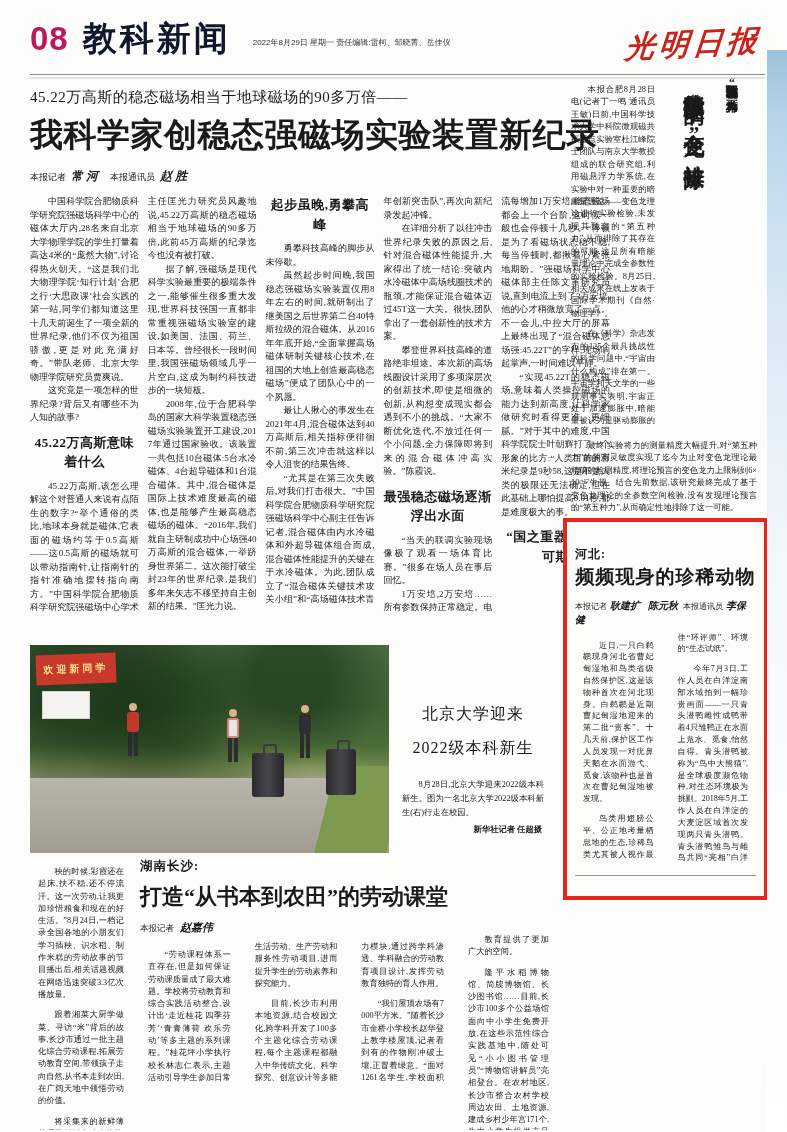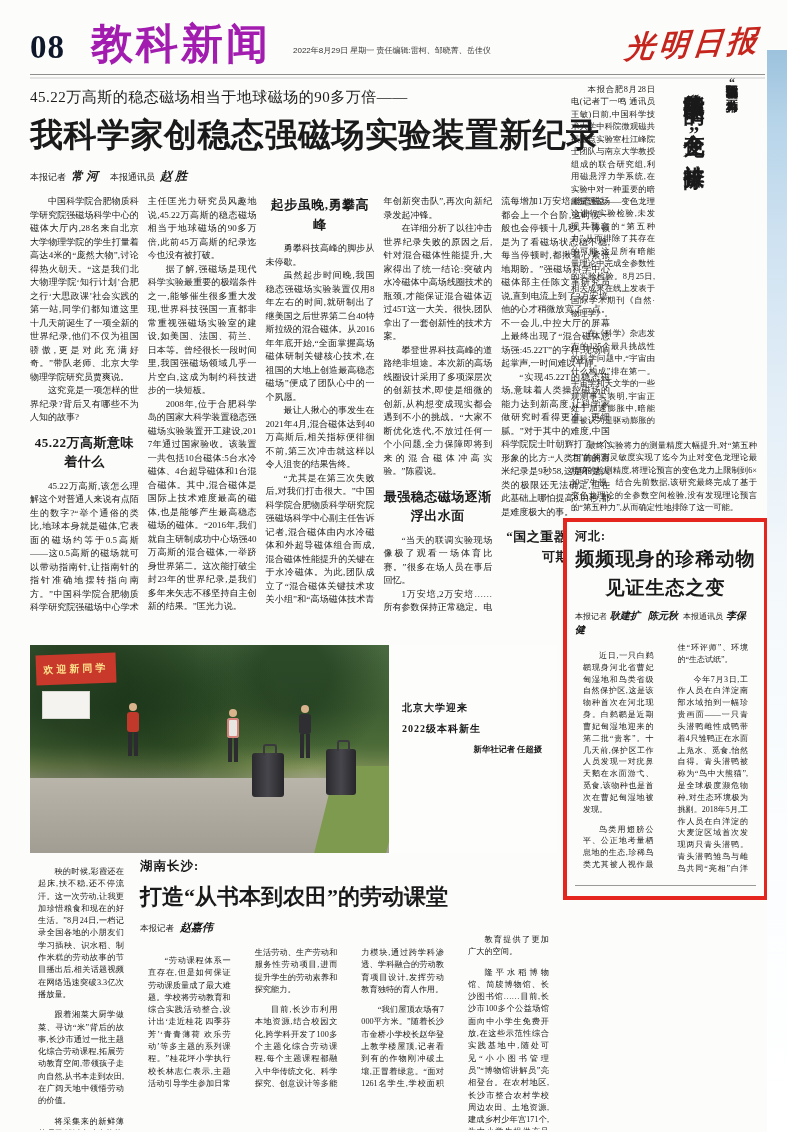--- a/index.html
+++ b/index.html
@@ -1,21 +1,21 @@
 <!DOCTYPE html>
 <html><head>
 <meta charset="utf-8">
 <style>
   html,body{margin:0;padding:0;background:#e8e8e8;}
   .page{position:relative;width:787px;height:1132px;background:#fcfcfb;margin:0 auto;
         font-family:"Liberation Serif","DejaVu Serif",serif;color:#1a1a1a;overflow:hidden;}
   
   .header{position:absolute;left:30px;top:16px;width:735px;height:52px;white-space:nowrap;}
-  .pagenum{font-family:Liberation Serif, serif;font-size:33px;font-weight:700;color:#0f172a;letter-spacing:1px;}
-  .section{font-family:"Liberation Sans","DejaVu Sans",sans-serif;font-size:42px;font-weight:900;color:#a21caf;margin-left:22px;letter-spacing:3px;}
+  .pagenum{font-family:Liberation Sans, sans-serif;font-size:33px;font-weight:700;color:#be185d;letter-spacing:1px;}
+  .section{font-family:"Liberation Sans","DejaVu Sans",sans-serif;font-size:34px;font-weight:900;color:#0f172a;margin-left:10px;letter-spacing:3px;}
   .dateline{font-family:"Liberation Sans","DejaVu Sans",sans-serif;font-size:8px;color:#333;margin-left:18px;position:relative;top:-5px;}
   .masthead{position:absolute;right:4px;top:8px;font-size:30px;font-weight:900;font-style:italic;color:#c5251d;
             letter-spacing:4px;transform:rotate(-3deg) skewX(-8deg);}
   .header-rule{position:absolute;left:30px;top:74px;width:735px;border-top:1px solid #8f8f8f;}
   .header-rule::after{content:"";display:block;margin-top:2px;border-top:2px solid #e3e3e3;}
   
   .main-article{position:absolute;left:30px;top:88px;width:580px;}
   .kicker{font-size:15px;letter-spacing:.5px;}
   .headline{font-size:33px;font-weight:900;margin:6px 0 10px;letter-spacing:.5px;white-space:nowrap;}
   .byline{font-size:9px;color:#222;}
@@ -29,21 +29,21 @@
   .de{position:absolute;left:563px;top:76px;width:202px;}
   .de-top{display:flex;height:348px;}
   .de-body{width:100px;font-size:8.3px;line-height:1.5;text-align:justify;overflow:hidden;word-break:break-all;}
   .de-headline{writing-mode:vertical-rl;text-orientation:upright;font-size:21px;font-weight:900;
                line-height:46px;letter-spacing:2px;height:348px;margin-left:8px;}
   .de-kicker{writing-mode:vertical-rl;text-orientation:upright;font-size:12px;font-weight:700;
              line-height:26px;height:235px;margin-left:2px;}
   .de-wide{margin-top:8px;font-size:8.3px;line-height:1.5;text-align:justify;height:88px;overflow:hidden;word-break:break-all;}
   
   .hebei{position:absolute;left:563px;top:518px;width:205px;height:382px;border:4px solid #e5261f;
-         box-sizing:border-box;padding:6px 8px 5px;background:#fcfcfb;}
+         box-sizing:border-box;padding:24px 8px 5px;background:#fcfcfb;}
   .hb-region{font-size:12px;font-weight:700;letter-spacing:1px;}
   .hb-headline{font-size:19px;font-weight:900;line-height:1.5;letter-spacing:1px;white-space:nowrap;text-align:center;}
   .hb-byline{margin:7px 0 5px;font-size:8px;}
   .hb-byline .name{font-size:10px;font-weight:700;font-style:italic;margin:0 5px 0 3px;}
   .hb-body{column-count:2;column-gap:8px;height:236px;overflow:hidden;font-size:8px;line-height:1.48;
            text-align:justify;word-break:break-all;}
   .hb-rule{border-top:1px solid #999;margin-top:7px;}
   
   .pku{position:absolute;left:30px;top:645px;width:527px;height:208px;overflow:hidden;
        background:linear-gradient(180deg,#4a6b42 0%,#3c5c38 30%,#50713e 48%,#87975d 58%,#aaa695 68%,#b3afa4 78%,#aca89d 100%);}
@@ -60,32 +60,32 @@
               font-family:"Liberation Sans","DejaVu Sans",sans-serif;font-size:10px;font-weight:700;display:flex;align-items:center;
               justify-content:center;letter-spacing:3px;transform:rotate(-2deg);}
   .pku-sign{position:absolute;left:12px;top:46px;width:46px;height:26px;background:#f4f3ef;border:1px solid #d8d6d0;}
   .person{position:absolute;width:14px;}
   .p-head{width:8px;height:8px;border-radius:50%;background:#d9b38c;margin:0 auto;}
   .p-torso{width:12px;height:20px;margin:1px auto 0;border-radius:3px;}
   .p-legs{width:10px;height:24px;margin:0 auto;background:linear-gradient(90deg,#2c2c30 40%,transparent 40% 60%,#2c2c30 60%);}
   .suitcase{position:absolute;border-radius:3px;background:linear-gradient(90deg,#2a2a2e,#46464c 50%,#26262a);}
   .suitcase::before{content:"";position:absolute;left:35%;top:-9px;width:30%;height:9px;border:2px solid #3a3a3e;border-bottom:none;border-radius:3px 3px 0 0;}
   .pku-panel{position:absolute;right:0;top:0;width:168px;height:100%;background:#fdfdfc;box-sizing:border-box;padding:52px 13px 0;}
-  .pku-title{text-align:left;font-size:10px;font-weight:700;line-height:2.1;letter-spacing:1px;}
+  .pku-title{text-align:center;font-size:16px;font-weight:400;line-height:2.1;letter-spacing:1px;}
   .pku-cap{margin:14px 0 0;font-size:8.3px;line-height:1.65;text-align:justify;text-indent:2em;}
   .pku-credit{margin-top:5px;font-size:8.3px;font-weight:700;text-align:right;padding-right:2px;}
   
   .cs{position:absolute;left:30px;top:858px;width:527px;height:272px;display:flex;gap:8px;}
   .cs-side{font-size:8.2px;line-height:1.5;text-align:justify;overflow:hidden;word-break:break-all;}
   .cs-left{width:102px;}
   .cs-right{width:97px;padding-top:68px;box-sizing:border-box;}
   .cs-center{width:312px;}
   .cs-region{font-size:12.5px;font-weight:700;letter-spacing:1px;}
   .cs-headline{font-size:22px;font-weight:900;margin-top:7px;white-space:nowrap;}
-  .cs-byline{margin:8px 0 12px;font-size:8.5px;}
+  .cs-byline{margin:8px 0 6px;font-size:8.5px;}
   .cs-byline .name{font-size:11px;font-weight:700;font-style:italic;margin-left:6px;}
   .cols3{column-count:3;column-gap:8px;height:150px;overflow:hidden;font-size:8.2px;line-height:1.5;
          text-align:justify;word-break:break-all;}
   
   .egret{position:absolute;left:563px;top:953px;width:200px;}
   .egret-photo{position:relative;height:132px;overflow:hidden;
       background:linear-gradient(125deg,#8fba8f 0%,#6aa078 22%,#53907b 45%,#58929b 68%,#6f9fae 85%,#7ba6b2 100%);}
   .egret-photo::before{content:"";position:absolute;left:0;top:0;width:65%;height:100%;
       background-image:radial-gradient(rgba(214,240,198,.55) 1px,transparent 1.6px);background-size:7px 5px;}
   .egret-photo::after{content:"";position:absolute;right:-20px;bottom:-30px;width:150px;height:120px;
@@ -159,21 +159,20 @@
     <div class="de-wide">
 
     <p class="para">最终,实验将力的测量精度大幅提升,对“第五种力”的探测灵敏度实现了迄今为止对变色龙理论最精确的检测精度,将理论预言的变色龙力上限制到6×10⁻¹⁷牛顿。结合先前数据,该研究最终完成了基于变色龙理论的全参数空间检验,没有发现理论预言的“第五种力”,从而确定性地排除了这一可能。</p>
         <p class="para">这项工作充分展示了精密力探测与宇宙学研究的交叉融合,有望激发科研人员对宇宙天文学、粒子物理学和原子分子物理学等多个基础科学领域的广泛兴趣。审稿人高度评价该工作:“在我看来,这是一个非常重要的成果,代表了该领域的一个重大进展。”</p>
       </div>
   </section>
 
   <section class="hebei">
     <div class="hb-region">河北:</div>
     <div class="hb-headline">频频现身的珍稀动物</div>
-    <div class="hb-headline">见证生态之变</div>
     <div class="hb-byline">
       <span class="role">本报记者</span><span class="name">耿建扩</span><span class="name">陈元秋</span><span class="role">本报通讯员</span><span class="name">李保健</span>
     </div>
     <div class="hb-body">
 
     <p class="para">近日,一只白鹈鹕现身河北省曹妃甸湿地和鸟类省级自然保护区,这是该物种首次在河北现身。白鹈鹕是近期曹妃甸湿地迎来的第二批“贵客”。十几天前,保护区工作人员发现一对疣鼻天鹅在水面游弋、觅食,该物种也是首次在曹妃甸湿地被发现。</p>
         <p class="para">鸟类用翅膀公平、公正地考量栖息地的生态,珍稀鸟类尤其被人视作最佳“环评师”、环境的“生态试纸”。</p>
         <p class="para">今年7月3日,工作人员在白洋淀南部水域拍到一幅珍贵画面——一只青头潜鸭雌性成鸭带着4只雏鸭正在水面上凫水、觅食,怡然自得。青头潜鸭被称为“鸟中大熊猫”,是全球极度濒危物种,对生态环境极为挑剔。2018年5月,工作人员在白洋淀的大麦淀区域首次发现两只青头潜鸭。青头潜鸭雏鸟与雌鸟共同“亮相”白洋淀,证明如今的白洋淀已成为青头潜鸭栖息和繁育的“家”。</p>
         <p class="para">近年来,河北省依托自然保护区、风景名胜区、湿地公园、森林公园等各类自然保护地,持续加大对自然生态系统的保护修复力度,为鸟类等野生动物提供了良好的栖息环境。</p>
       </div>
@@ -199,20 +198,21 @@
     <div class="person" style="left:96px;top:58px;">
       <div class="p-head"></div>
       <div class="p-torso" style="background:#c0392b;"></div>
       <div class="p-legs"></div>
     </div>
     <div class="suitcase" style="left:222px;top:108px;width:32px;height:44px;"></div>
     <div class="suitcase" style="left:296px;top:104px;width:30px;height:46px;"></div>
     <div class="pku-panel">
       <div class="pku-title">北京大学迎来</div>
       <div class="pku-title">2022级本科新生</div>
+      <p class="pku-cap">8月28日,北京大学迎来2022级本科新生。图为一名北京大学2022级本科新生(右)行走在校园。</p>
       <div class="pku-credit">新华社记者 任超摄</div>
     </div>
   </section>
 
   <section class="cs">
     <div class="cs-side cs-left">
 
     <p class="para">秧的时候,彩霞还在起床,扶不稳,还不停流汗。这一次劳动,让我更加珍惜粮食和现在的好生活。”8月24日,一档记录全国各地的小朋友们学习插秧、识水稻、制作米糕的劳动故事的节目播出后,相关话题视频在网络迅速突破3.3亿次播放量。</p>
         <p class="para">跟着湘菜大厨学做菜、寻访“米”背后的故事,长沙市通过一批主题化综合劳动课程,拓展劳动教育空间,带领孩子走向自然,从书本走到农田,在广阔天地中领悟劳动的价值。</p>
         <p class="para">将采集来的新鲜薄荷晒干,辅以多味中草药,在长沙市桂花坪小学综合实践劳动体验课上,颜色各异的小香包摆在桌上。“每个香包是同学们根据不同的配方特制的,可以实现醒脑、提神等功效。”指导老师曾姝介绍说。</p>

